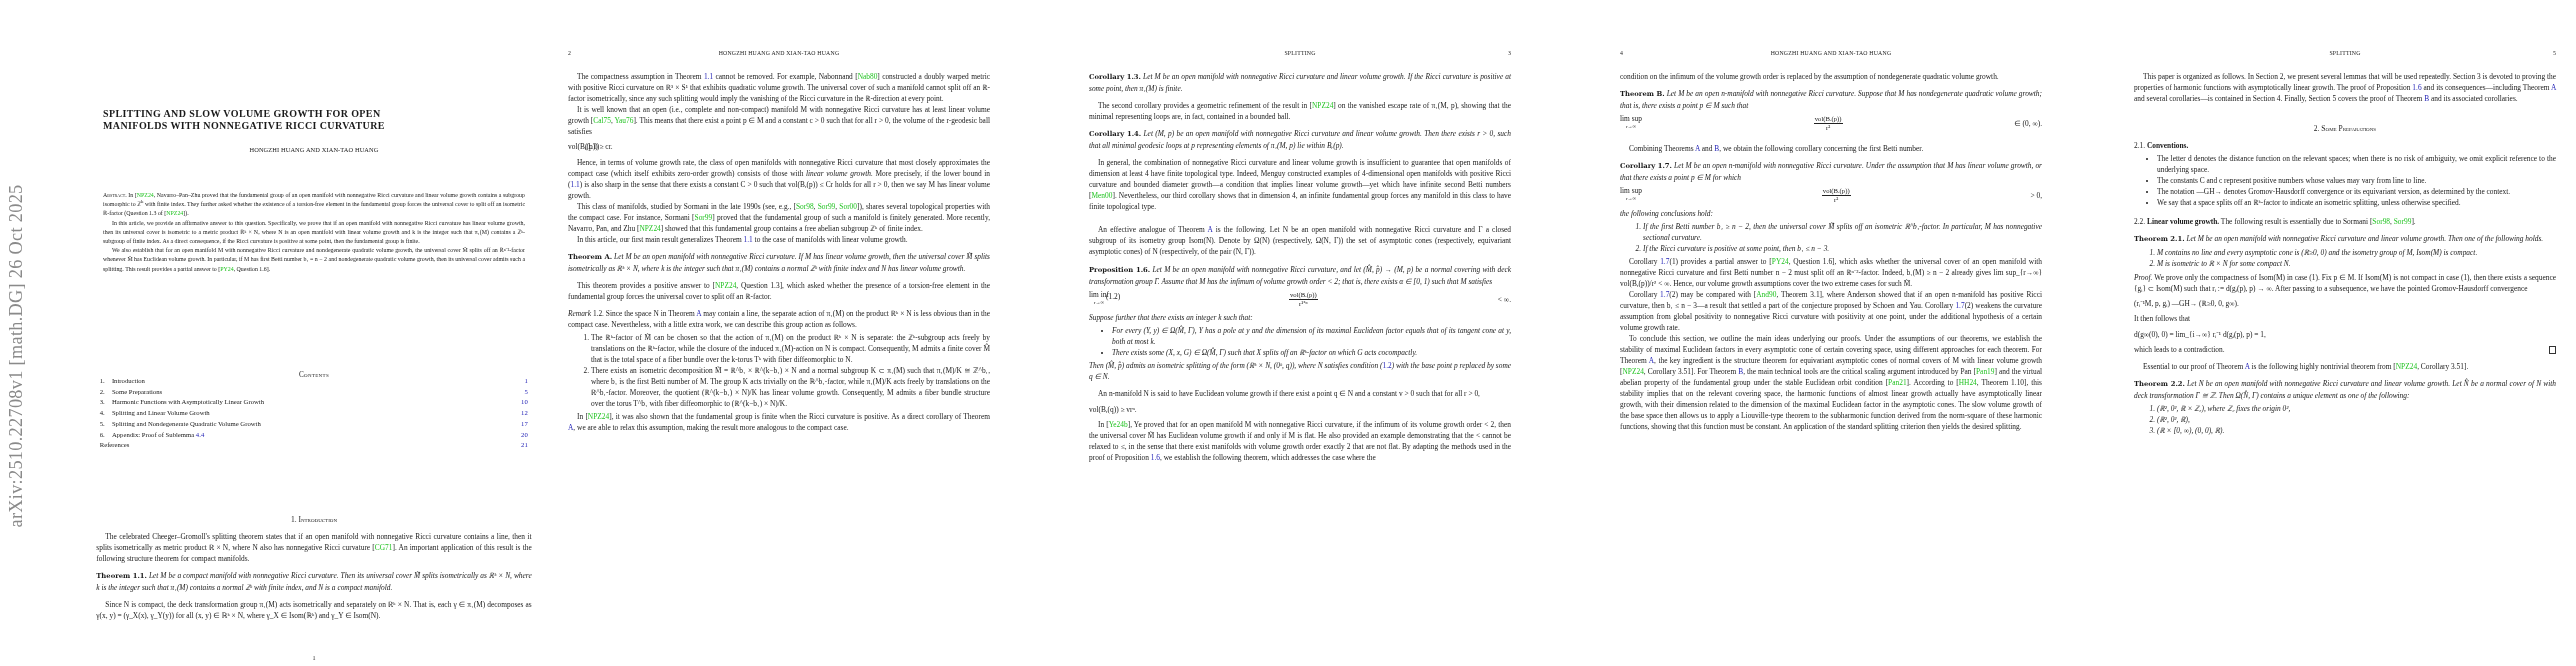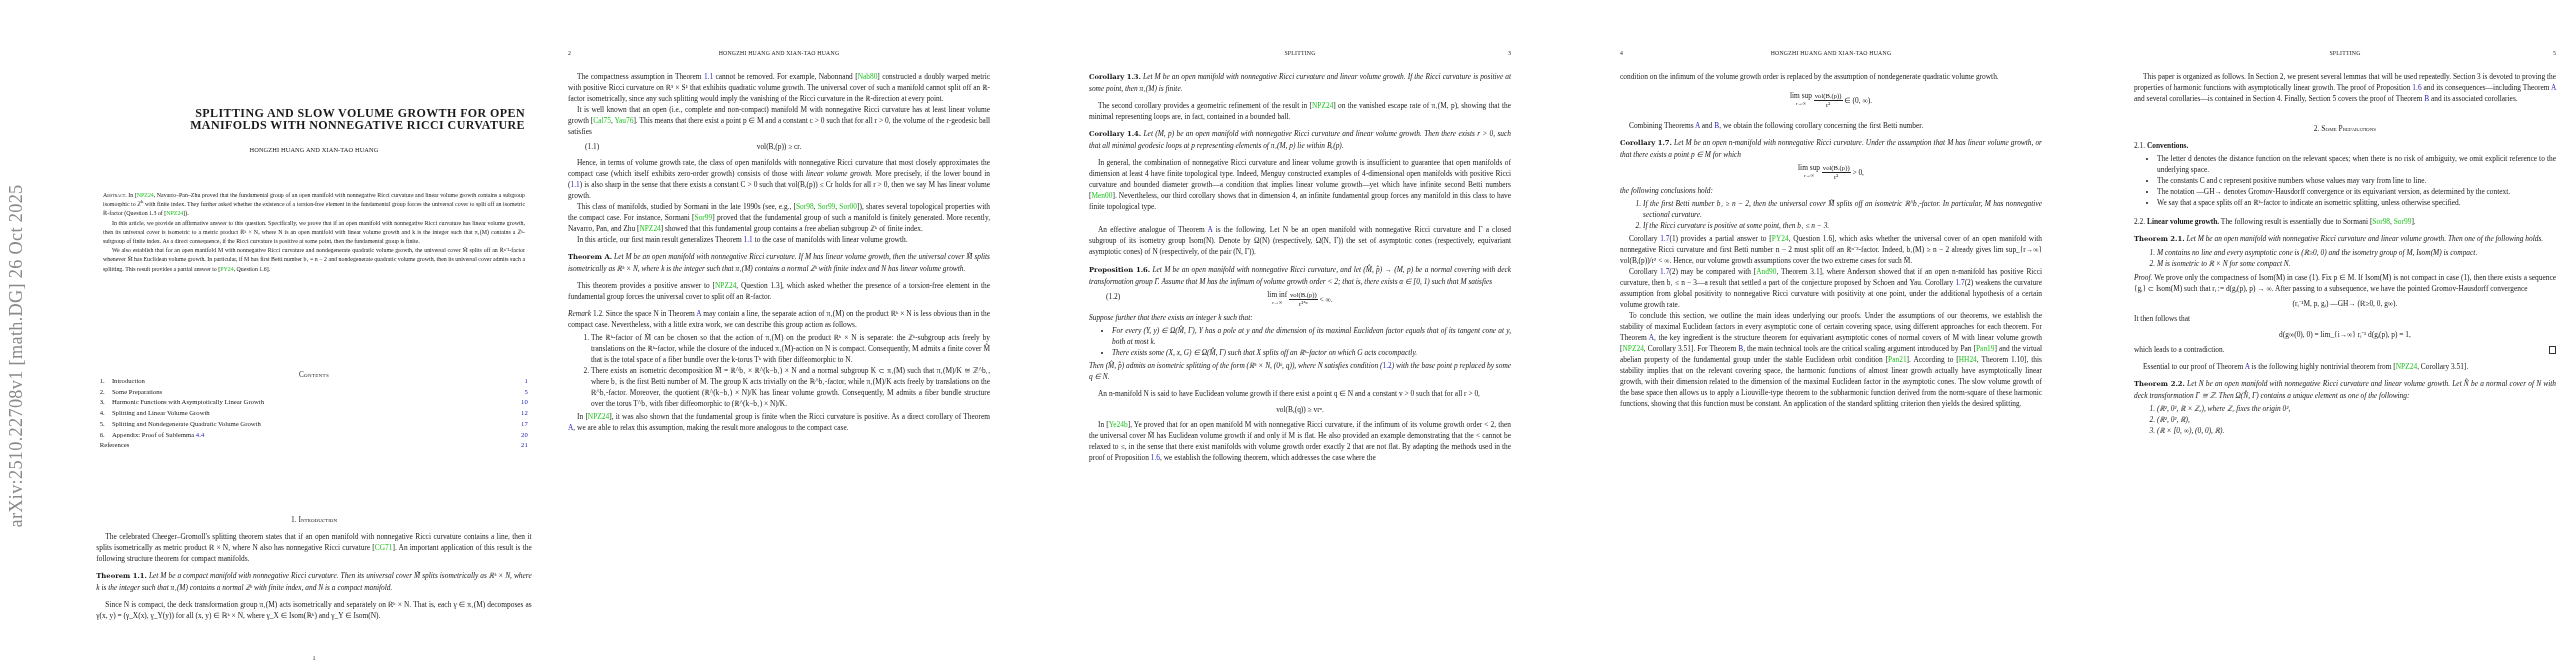--- a/index.html
+++ b/index.html
@@ -11,22 +11,22 @@
          font-size:18.3px; color:#8a8a8a; letter-spacing:0.3px; }
   .page { position:absolute; top:0; width:422px; height:625px; }
   .p1 { left:103px; } .p2 { left:568px; } .p3 { left:1089px; } .p4 { left:1620px; } .p5 { left:2134px; }
   .text { font-family:"Liberation Serif",serif; font-size:7.4px; line-height:11px;
           text-align:justify; }
   .runhead { position:absolute; top:50px; left:0; right:0; height:9px;
              font-family:"Liberation Serif",serif; font-size:5.8px; letter-spacing:0.2px; }
   .runhead .pnum { position:absolute; }
   .runhead .rtitle { position:absolute; left:0; right:0; text-align:center; }
   .body { position:absolute; top:71px; left:0; right:0; }
-  .title { position:absolute; top:108px; left:0; right:0; text-align:right;
-           font-family:"Liberation Serif",serif; font-weight:bold; font-size:12px;
+  .title { position:absolute; top:108px; left:0; right:0; text-align:left;
+           font-family:"Liberation Serif",serif; font-weight:bold; font-size:10px;
            line-height:11.7px; letter-spacing:0.4px; }
   .authors { position:absolute; top:146px; left:0; right:0; text-align:center;
              font-family:"Liberation Serif",serif; font-size:6.4px; letter-spacing:0.1px; }
   .abstract { position:absolute; top:191px; left:0; right:0; font-size:5.9px; line-height:9.2px; }
   .sc { font-variant:small-caps; }
   .contents-head { position:absolute; top:371px; left:0; right:0; text-align:center;
                    font-size:7.2px; font-variant:small-caps; letter-spacing:0.3px;
                    font-family:"Liberation Serif",serif; }
   .toc { position:absolute; top:376px; left:-3.3px; right:-2.8px; font-family:"Liberation Serif",serif;
          font-size:6.7px; line-height:10.7px; }
@@ -35,21 +35,21 @@
   .toc-row .pg { color:#1f1fb5; }
   .intro { position:absolute; top:479px; left:-6.7px; right:-6.7px;margin-top:35px; }
   .sec-head { text-align:center; font-variant:small-caps; font-size:7.5px; margin:0 0 5.6px 0; }
   p { margin:0; }
   .ind { text-indent:9px; }
   .gap { height:6.1px; }
   .thm-label { font-weight:bold; font-family:"DejaVu Serif",serif; font-size:6.8px; }
   .it { font-style:italic; }
   .cite { color:#22c322; }
   .ref { color:#1f1fb5; }
-  .eq { display:flex; justify-content:center; position:relative; margin:4.4px 0; }
+  .eq { display:flex; justify-content:space-between; position:relative; margin:4.4px 0; }
   .eq .eqnum { position:absolute; left:17px;font-family:Liberation Serif, serif; }
   .frac { display:inline-flex; flex-direction:column; align-items:center; vertical-align:middle;
           margin:0 1.7px; font-size:6.7px; line-height:7.8px; }
   .frac .num-part { border-bottom:0.6px solid #222; padding:0 1.1px; }
   .limop { display:inline-flex; flex-direction:column; align-items:center; vertical-align:middle;
            line-height:7.8px; }
   .limop small { font-size:5px; }
   ol.plain, ul.bul { margin:2.2px 0; padding-left:23px; }
   .page-foot { position:absolute; left:0; right:0; text-align:center; font-size:6.1px;
                font-family:"Liberation Serif",serif; }
@@ -195,20 +195,21 @@
 </div>
 
 <div class="page p4">
   <div class="runhead">
     <span class="pnum" style="left:0">4</span>
     <span class="rtitle">HONGZHI HUANG AND XIAN-TAO HUANG</span>
   </div>
   <div class="body text">
     <p>condition on the infimum of the volume growth order is replaced by the assumption of nondegenerate quadratic volume growth.</p>
     <div class="gap"></div>
+    <p><span class="thm-label">Theorem B.</span> <span class="it">Let M be an open n-manifold with nonnegative Ricci curvature. Suppose that M has nondegenerate quadratic volume growth; that is, there exists a point p ∈ M such that</span></p>
     <div class="eq">
       <span class="limop">
           <span>lim sup</span>
           <small>r→∞</small>
         </span>
       <span class="frac">
           <span class="num-part">vol(Bᵣ(p))</span>
           <span>r²</span>
         </span>
       <span style="align-self:center">∈ (0, ∞).</span>

